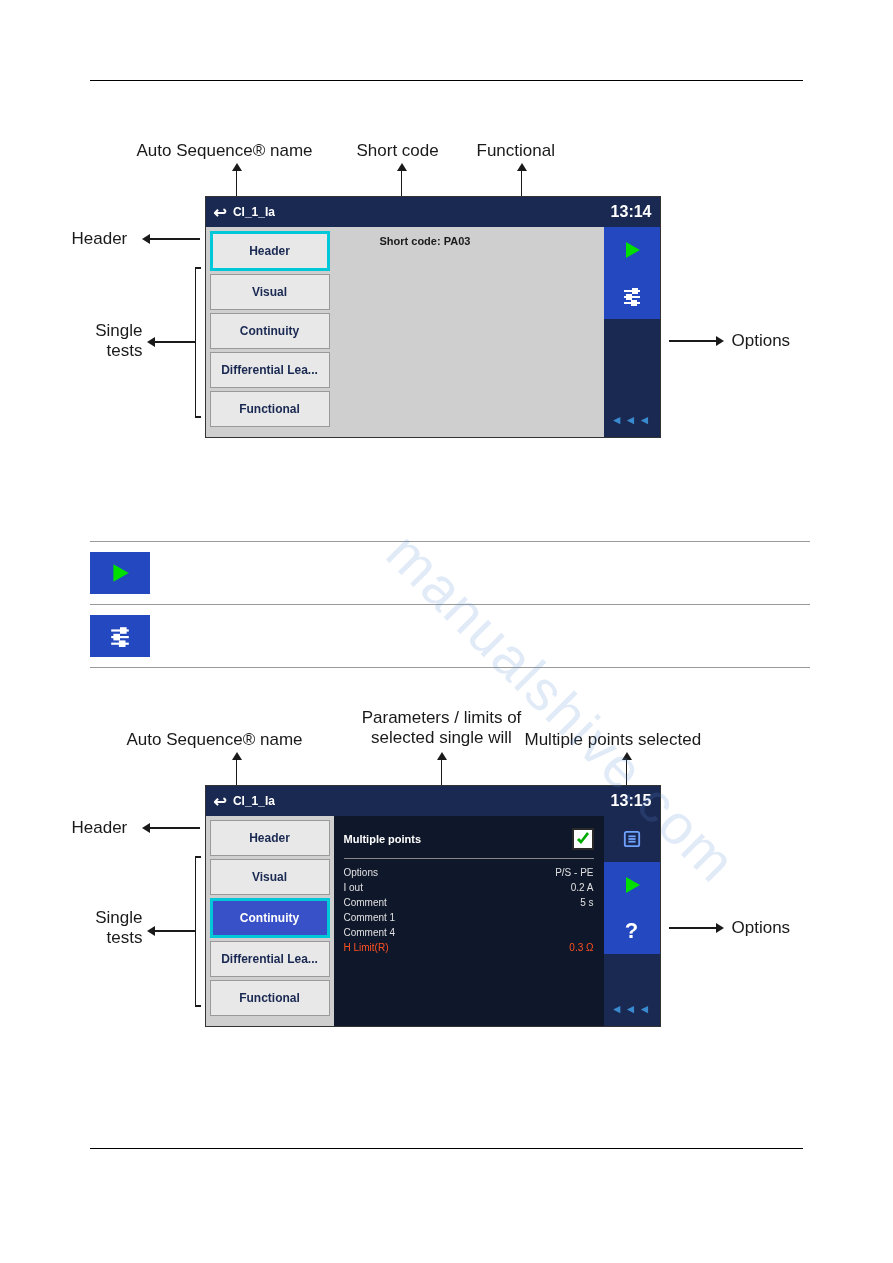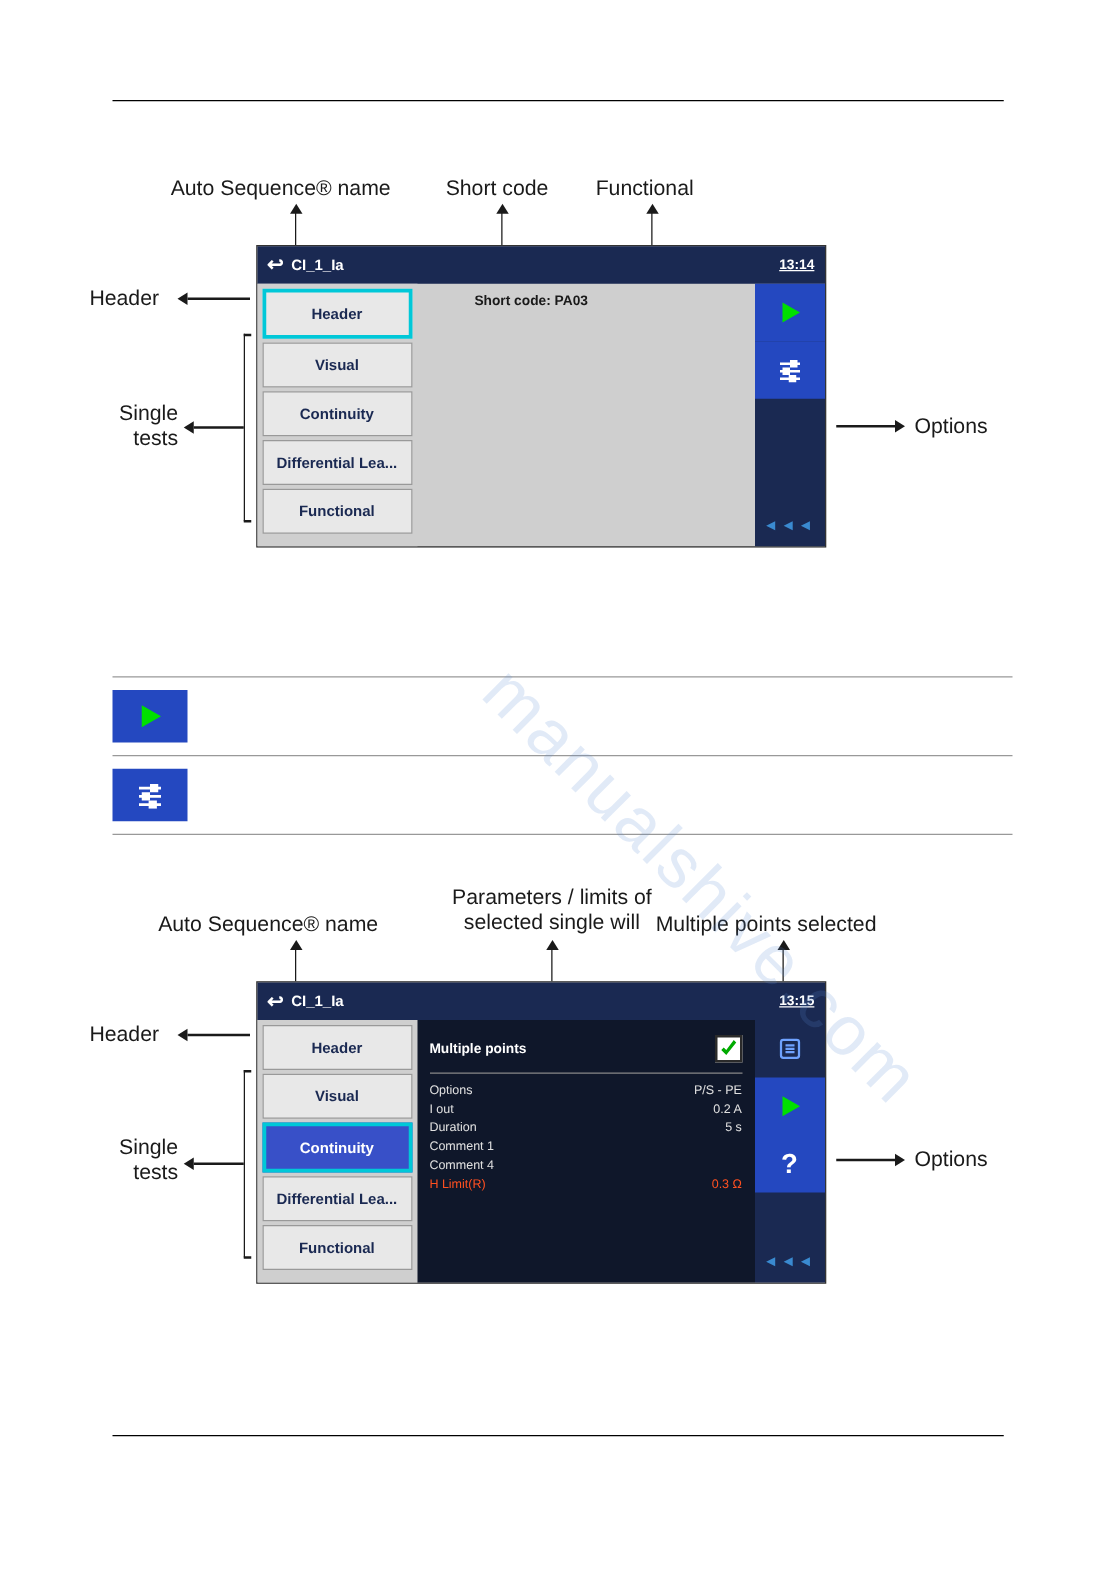--- a/index.html
+++ b/index.html
@@ -58,22 +58,21 @@
     padding: 0 8px;
     font-size: 12px;
     font-weight: bold;
   }
   .ds-back {
     font-size: 16px;
     margin-right: 6px;
   }
   .ds-time {
     margin-left: auto;
-    font-size: 11px;
-    text-decoration: underline;
+    font-size: 16px;
   }
   .ds-body {
     display: flex;
     height: 210px;
   }
   .ds-sidebar {
     width: 128px;
     background: #cfcfcf;
     display: flex;
     flex-direction: column;
@@ -336,21 +335,21 @@
         <div style="padding-top:6px;">
           <div class="mp-row">
                 <span>Options</span>
                 <span>P/S - PE</span>
               </div>
           <div class="mp-row">
                 <span>I out</span>
                 <span>0.2 A</span>
               </div>
           <div class="mp-row">
-                <span>Duration</span>
+                <span>Comment</span>
                 <span>5 s</span>
               </div>
           <div class="mp-row">
                 <span>Comment 1</span>
                 <span></span>
               </div>
           <div class="mp-row">
                 <span>Comment 4</span>
                 <span></span>
               </div>

